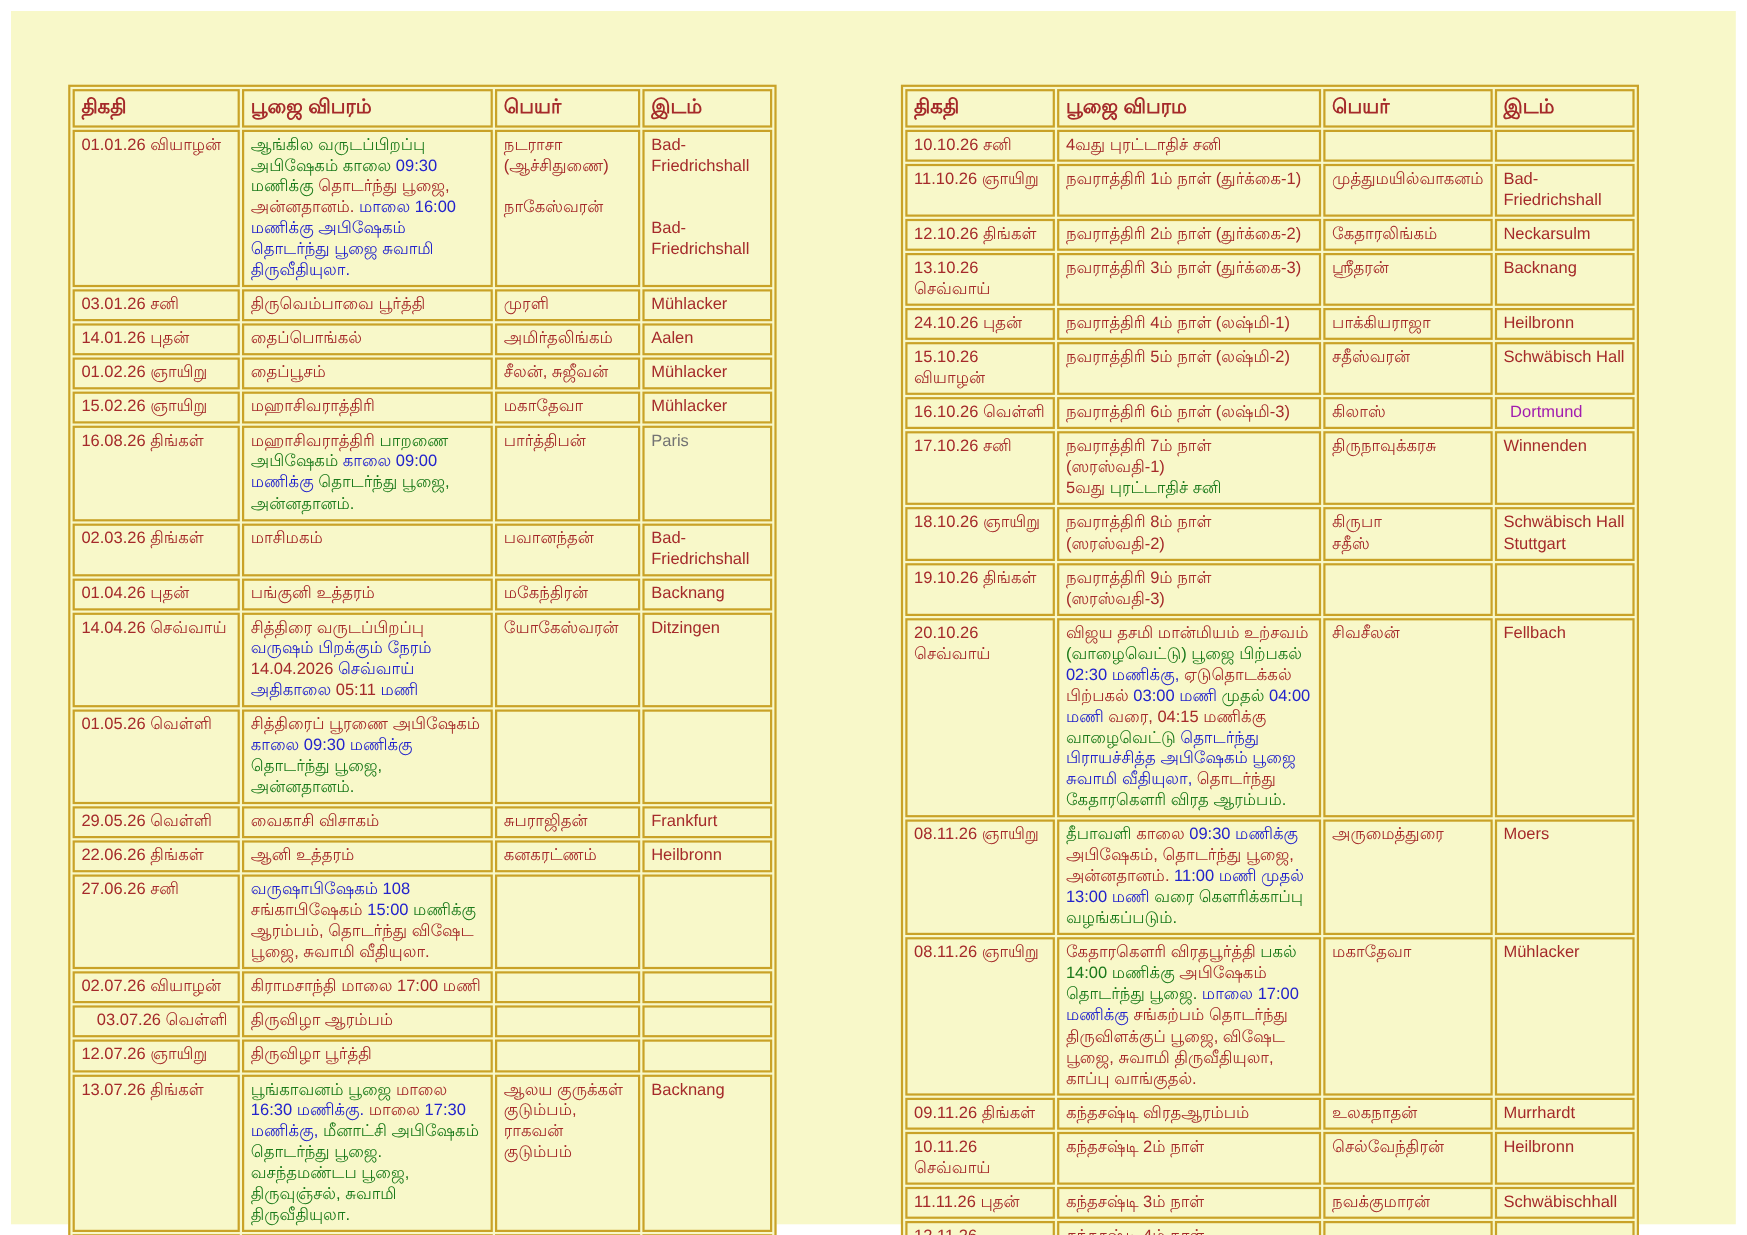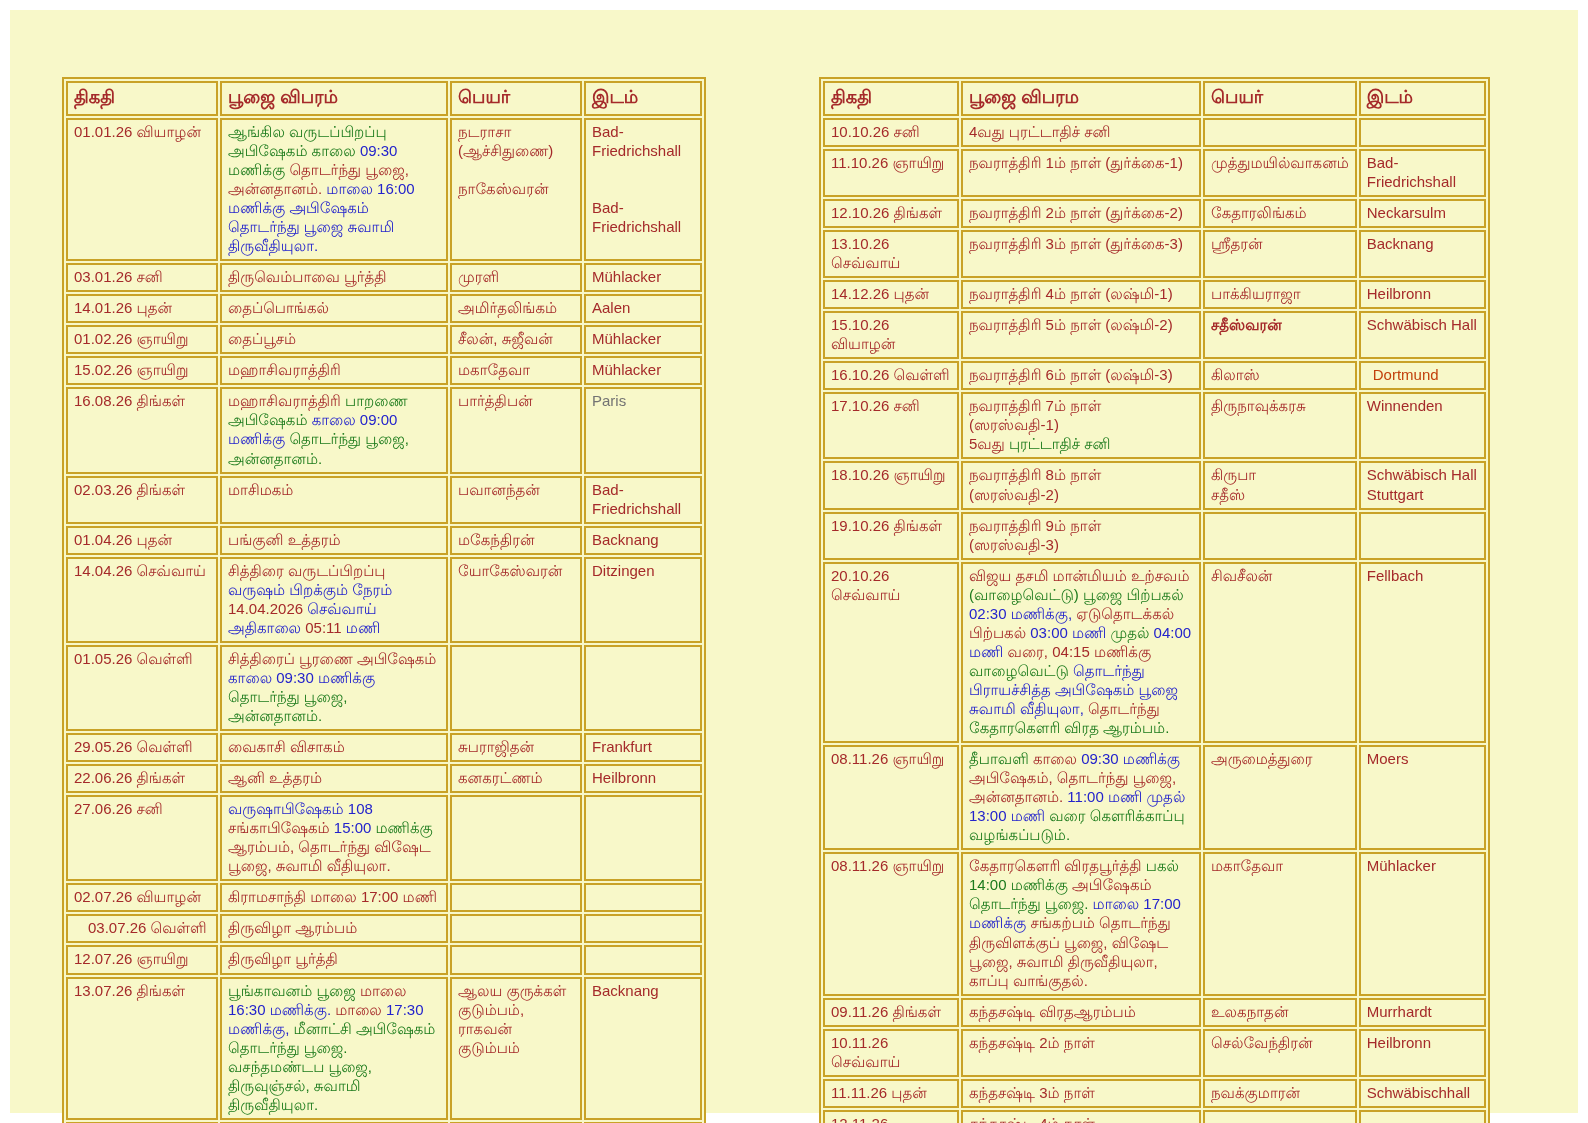--- a/index.html
+++ b/index.html
@@ -185,36 +185,36 @@
             <td style="color: rgb(165, 42, 42);">கேதாரலிங்கம்</td>
             <td style="color: rgb(165, 42, 42);">Neckarsulm</td>
           </tr>
           <tr>
             <td style="color: rgb(165, 42, 42);">13.10.26 செவ்வாய்</td>
             <td><span class="seg" style="color: rgb(165, 42, 42);">நவராத்திரி 3ம் நாள் (துர்க்கை-3)</span></td>
             <td style="color: rgb(165, 42, 42);">ஸ்ரீதரன்</td>
             <td style="color: rgb(165, 42, 42);">Backnang</td>
           </tr>
           <tr>
-            <td style="color: rgb(165, 42, 42);">14.12.26 புதன்</td>
+            <td style="color: rgb(165, 42, 42);">24.10.26 புதன்</td>
             <td><span class="seg" style="color: rgb(165, 42, 42);">நவராத்திரி 4ம் நாள் (லஷ்மி-1)</span></td>
             <td style="color: rgb(165, 42, 42);">பாக்கியராஜா</td>
             <td style="color: rgb(165, 42, 42);">Heilbronn</td>
           </tr>
           <tr>
             <td style="color: rgb(165, 42, 42);">15.10.26 வியாழன்</td>
             <td><span class="seg" style="color: rgb(165, 42, 42); margin-top: 32px;">நவராத்திரி 5ம் நாள் (லஷ்மி-2)</span></td>
-            <td style="color: rgb(165, 42, 42); font-weight: bold;">சதீஸ்வரன்</td>
+            <td style="color: rgb(165, 42, 42);">சதீஸ்வரன்</td>
             <td style="color: rgb(165, 42, 42);">Schwäbisch Hall</td>
           </tr>
           <tr>
             <td style="color: rgb(165, 42, 42);">16.10.26 வெள்ளி</td>
             <td><span class="seg" style="color: rgb(165, 42, 42);">நவராத்திரி 6ம் நாள் (லஷ்மி-3)</span></td>
             <td style="color: rgb(165, 42, 42); margin-top: 30px;">கிலாஸ்</td>
-            <td style="color: #c2410c; padding-left: 12px;">Dortmund</td>
+            <td style="color: #a21caf; padding-left: 12px;">Dortmund</td>
           </tr>
           <tr>
             <td style="color: rgb(165, 42, 42);">17.10.26 சனி</td>
             <td><span class="seg" style="color: rgb(165, 42, 42);">நவராத்திரி 7ம் நாள் (ஸரஸ்வதி-1)
 5வது </span><span class="seg" style="color: rgb(27, 122, 27);">புரட்டாதிச் சனி</span></td>
             <td style="color: rgb(165, 42, 42);">திருநாவுக்கரசு</td>
             <td style="color: rgb(165, 42, 42);">Winnenden</td>
           </tr>
           <tr>
             <td style="color: rgb(165, 42, 42);">18.10.26 ஞாயிறு</td>

